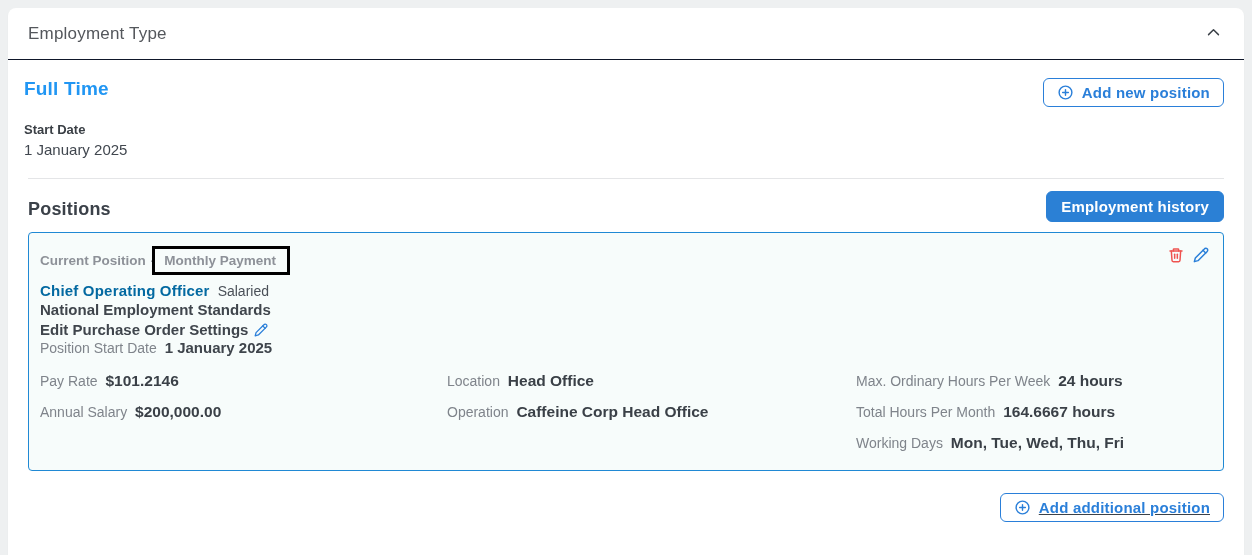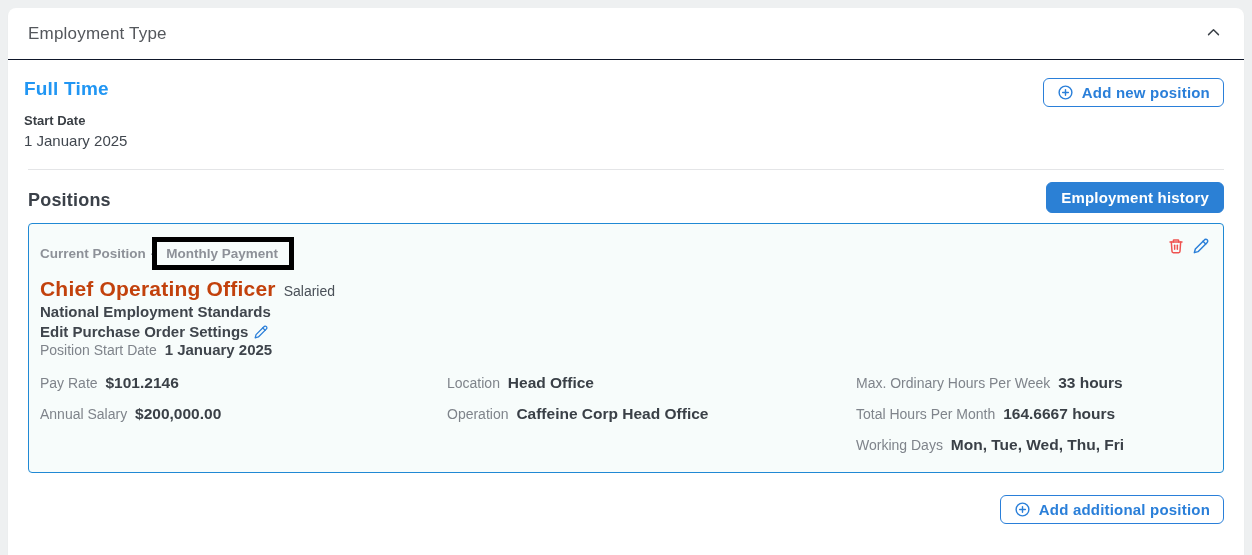--- a/index.html
+++ b/index.html
@@ -30,21 +30,21 @@
   .section { padding: 18px 20px 0 16px; }
   .row-between { display: flex; justify-content: space-between; align-items: flex-start; }
   .fulltime-title { font-size: 19px; font-weight: 700; color: #2196f3; letter-spacing: .2px; }
   .btn {
     display: inline-flex; align-items: center; gap: 8px;
     font-family: inherit; font-size: 15px; font-weight: 600;
     border-radius: 6px; padding: 5px 13px; cursor: pointer; letter-spacing: .2px;
   }
   .btn-outline { background: #fff; color: #2a7fd9; border: 1px solid #2a7fd9; }
   .btn-solid { background: #2b80d5; color: #ffffff; border: 1px solid #2b80d5; padding: 6px 14px; }
-  .start-date-label { margin-top: 6px; font-size: 13px; font-weight: 700; color: #3a3f45; }
+  .start-date-label { margin-top: 15px; font-size: 13px; font-weight: 700; color: #3a3f45; }
   .start-date-value { margin-top: 4px; font-size: 15px; color: #41474f; }
   .divider { border-top: 1px solid #e4e5e7; margin: 20px 20px 0 20px; }
   
   .positions-header {
     display: flex; justify-content: space-between; align-items: flex-end;
     padding: 12px 20px 0 20px;
   }
   .positions-title { font-size: 18px; font-weight: 700; color: #3b4149; padding-bottom: 2px; letter-spacing: .2px; }
   
   .position-card {
@@ -53,43 +53,43 @@
     border-radius: 4px;
     background: #f7fcfb;
     padding: 13px 14px 18px 11px;
     position: relative;
   }
   .card-icons { position: absolute; top: 14px; right: 14px; display: flex; gap: 9px; }
   .icon-btn { background: none; border: none; cursor: pointer; padding: 0; display: flex; }
   .badge-row { display: flex; align-items: center; font-size: 13.5px; font-weight: 700; color: #8d9198; }
   .badge-sep { margin: 0 1px 0 5px; }
   .highlight-box {
-    border: 5px solid #000000;
+    border: 3px solid #000000;
     padding: 4px 11px 4px 9px;
     margin-left: -4px;
     background: transparent;
     color: #8d9198;
   }
   .card-title-row { margin-top: 7px; display: flex; align-items: baseline; gap: 8px; }
-  .card-title { font-size: 21px; font-weight: 700; color: #c2410c; letter-spacing: .2px; }
+  .card-title { font-size: 15px; font-weight: 700; color: #0369a1; letter-spacing: .2px; }
   .card-title-suffix { font-size: 14px; color: #4a5058; font-weight: 400; }
   .card-line { font-size: 15px; font-weight: 600; color: #3f454c; margin-top: 2px; line-height: 18px; }
   .edit-po-row { display: inline-flex; align-items: center; gap: 6px; cursor: pointer; }
   .inline-label-row { margin-top: 0; font-size: 14px; color: #7f848b; }
   .inline-label-row .value { font-size: 15px; font-weight: 600; color: #3f454c; margin-left: 4px; }
   .details-grid {
     margin-top: 16px;
     display: grid;
     grid-template-columns: 407px 409px 1fr;
   }
   .detail-item { font-size: 14px; color: #7f848b; margin-bottom: 13px; }
   .detail-item:last-child { margin-bottom: 0; }
   .detail-item .value { font-size: 15.5px; font-weight: 600; color: #3a4047; margin-left: 4px; }
   
-  .add-additional-row { display: flex; justify-content: flex-end; padding: 22px 20px 0 20px; }
+  .add-additional-row { display: flex; justify-content: flex-end; padding: 22px 20px 0 20px; text-decoration: underline; }
 </style>
 </head>
 <body>
 
 <div class="panel">
 
   <div class="panel-header">
     <div class="panel-title">Employment Type</div>
     <button class="collapse-btn">
       <span>
@@ -198,21 +198,21 @@
           <span class="value">Head Office</span>
         </div>
         <div class="detail-item">
           <span>Operation</span>
           <span class="value">Caffeine Corp Head Office</span>
         </div>
       </div>
       <div>
         <div class="detail-item">
           <span>Max. Ordinary Hours Per Week</span>
-          <span class="value">33 hours</span>
+          <span class="value">24 hours</span>
         </div>
         <div class="detail-item">
           <span>Total Hours Per Month</span>
           <span class="value">164.6667 hours</span>
         </div>
         <div class="detail-item">
           <span>Working Days</span>
           <span class="value">Mon, Tue, Wed, Thu, Fri</span>
         </div>
       </div>

